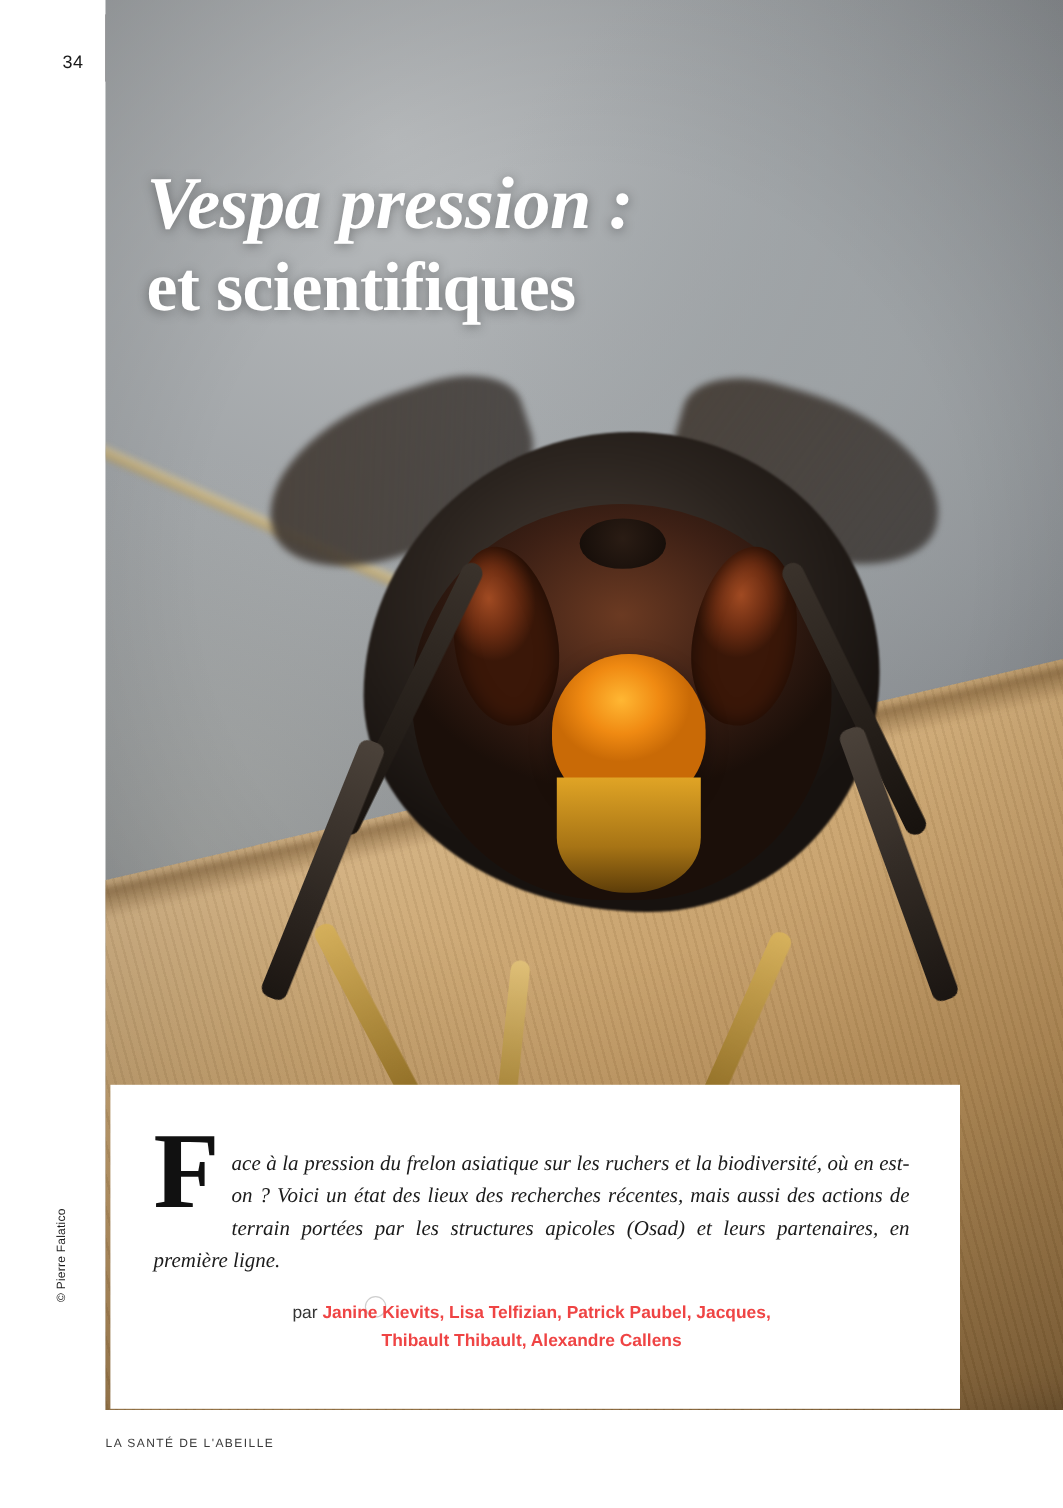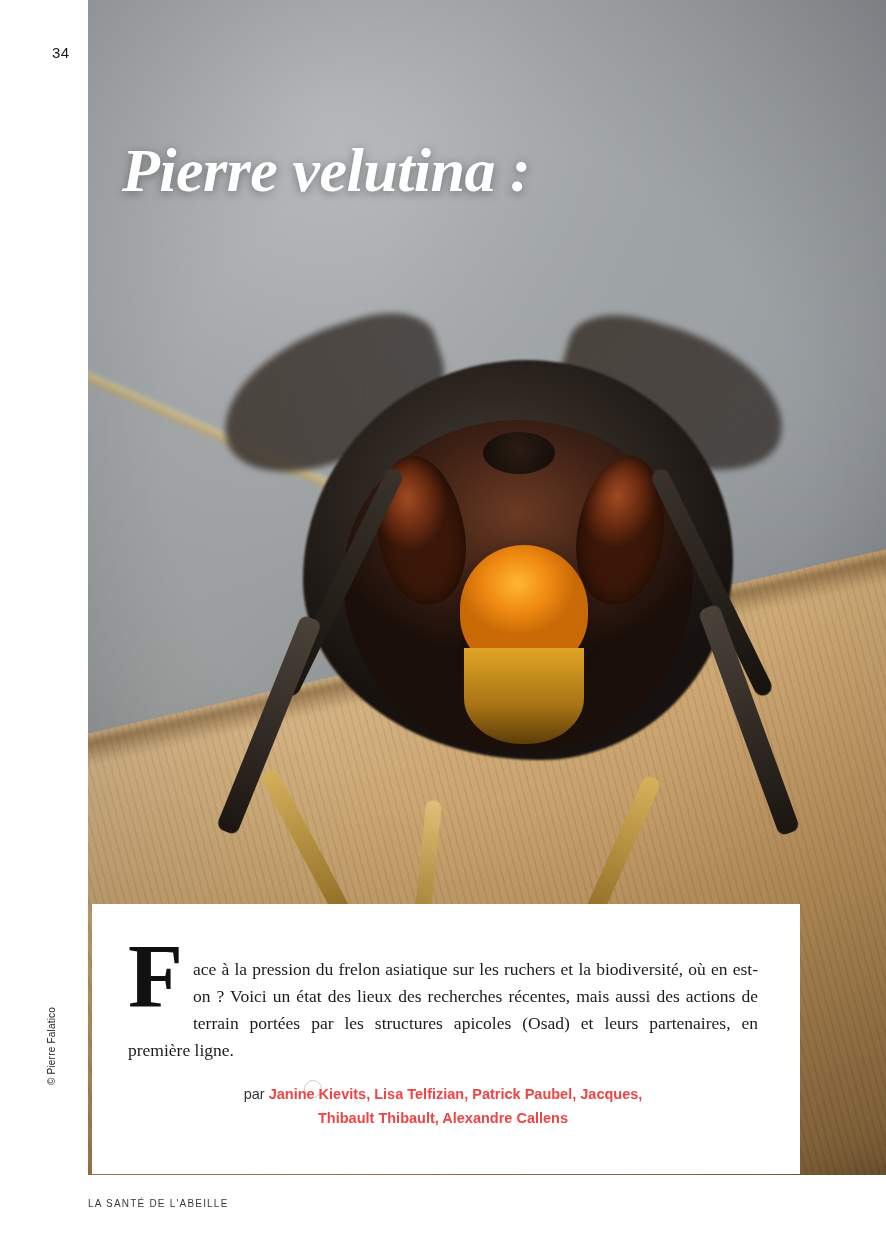--- a/index.html
+++ b/index.html
@@ -259,20 +259,21 @@
     float: left;
     font-family: "Liberation Serif", serif;
     font-size: 90px;
     line-height: 70px;
     font-weight: 700;
     color: #111;
     margin: 4px 10px 0 0;
   }
   .sf-text {
     font-family: "Liberation Serif", serif;
+    font-style: italic;
     font-size: 17.5px;
     line-height: 27px;
     color: #1b1b1b;
     text-align: justify;
   }
   .byline {
     position: absolute;
     left: 36px;
     right: 42px;
     top: 178px;
@@ -342,21 +343,22 @@
     <div class="mandible"></div>
     <div class="leg l1"></div>
     <div class="leg l2"></div>
     <div class="leg r1"></div>
     <div class="leg r2"></div>
     <div class="leg mid"></div>
     <div class="hero-soft"></div>
   </div>
 
   <h1 class="headline">
-    <span class="line1">Pierre velutina :</span>
+    <span class="line1">Vespa pression :</span>
+    <span class="line3">et scientifiques</span>
   </h1>
 
   <div class="credit">© Pierre Falatico</div>
 
   <div class="standfirst">
     <div class="sf-inner">
       <span class="dropcap">F</span>
       <p class="sf-text">ace à la pression du frelon asiatique sur les ruchers et la biodiversité, où en est-on ? Voici un état des lieux des recherches récentes, mais aussi des actions de terrain portées par les structures apicoles (Osad) et leurs partenaires, en première ligne.</p>
     </div>
     <div class="byline-mark"></div>

